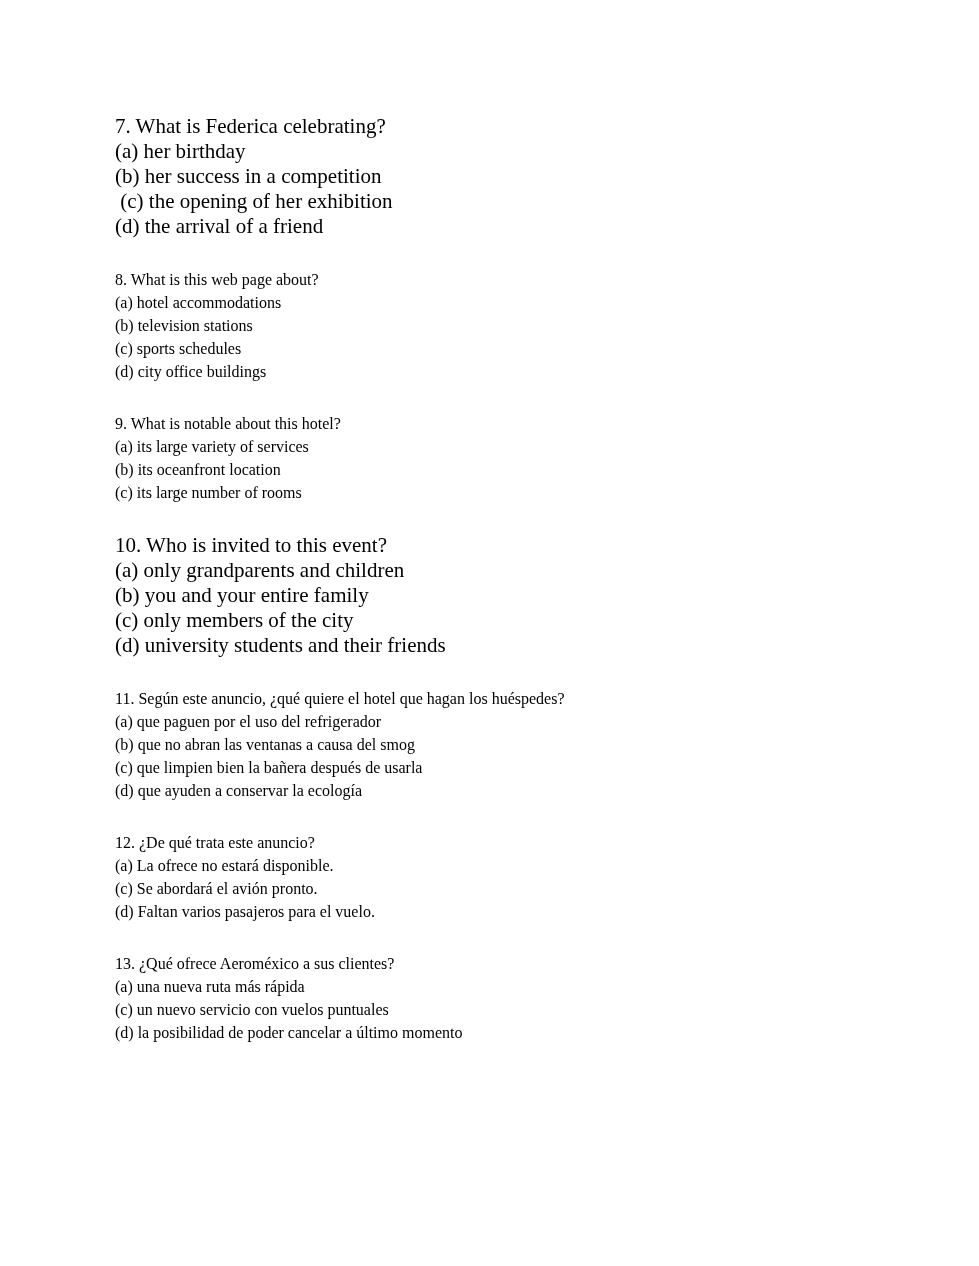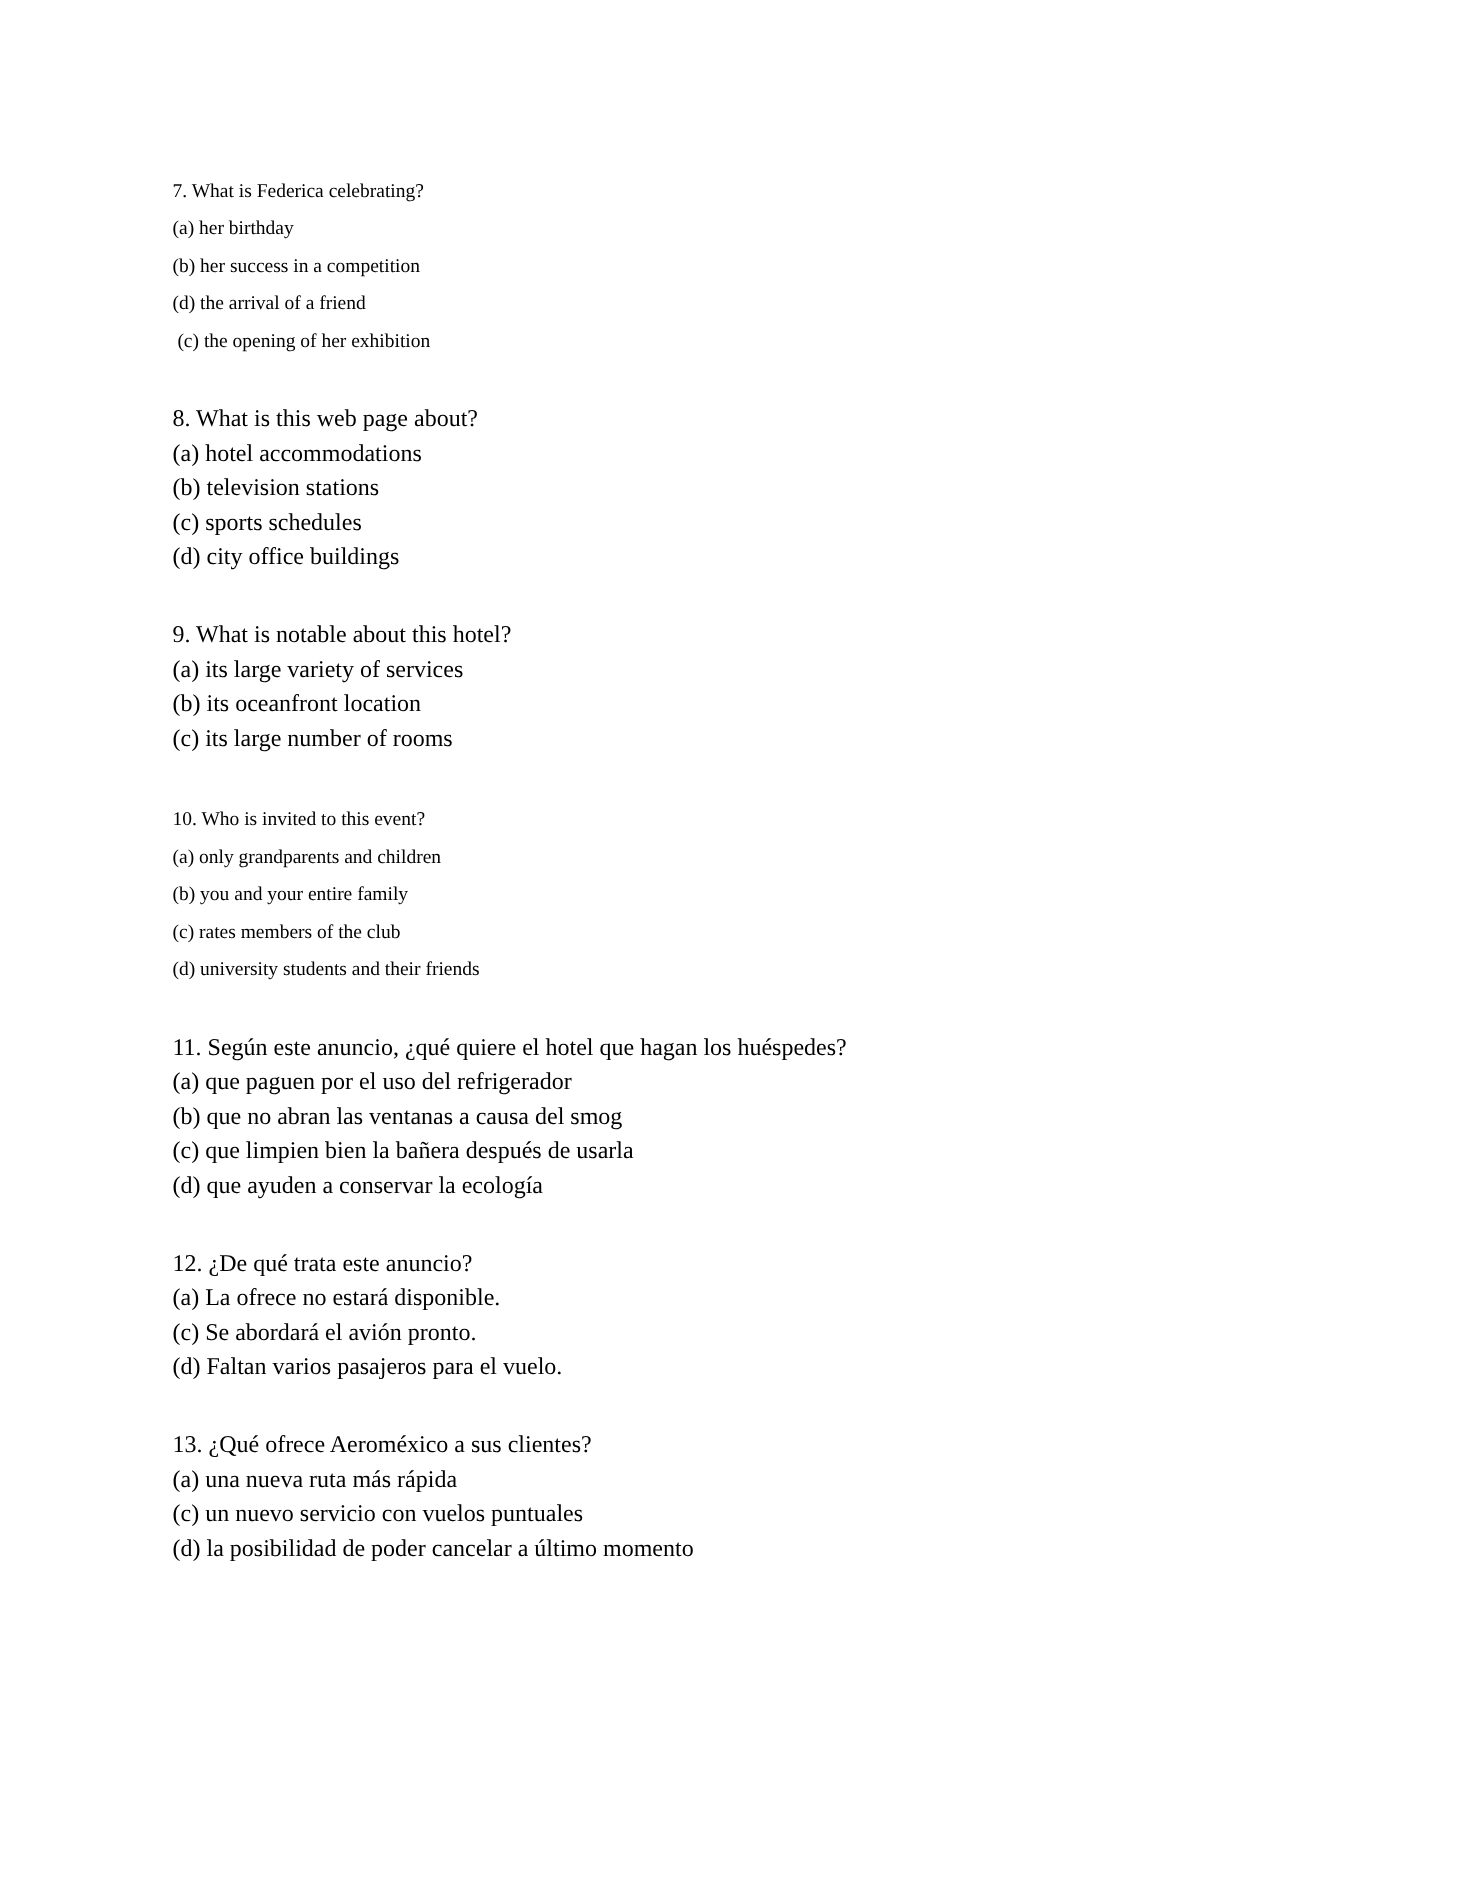--- a/index.html
+++ b/index.html
@@ -23,35 +23,35 @@
   }
   .question-block p {
     margin: 0;
     white-space: pre-wrap; 
   }
   .question-block.normal p {
     font-size: 16px;
     line-height: 23px;
   }
   .question-block.large p {
-    font-size: 13px;
+    font-size: 21px;
     line-height: 25px;
   }
 </style>
 </head>
 <body>
 
 <div class="page">
 
   <div class="question-block large">
     <p>7. What is Federica celebrating?</p>
     <p>(a) her birthday</p>
     <p>(b) her success in a competition</p>
+    <p> (c) the opening of her exhibition</p>
     <p>(d) the arrival of a friend</p>
-    <p> (c) the opening of her exhibition</p>
   </div>
 
   <div class="question-block normal">
     <p>8. What is this web page about?</p>
     <p>(a) hotel accommodations</p>
     <p>(b) television stations</p>
     <p>(c) sports schedules</p>
     <p>(d) city office buildings</p>
   </div>
 
@@ -59,21 +59,21 @@
     <p>9. What is notable about this hotel?</p>
     <p>(a) its large variety of services</p>
     <p>(b) its oceanfront location</p>
     <p>(c) its large number of rooms</p>
   </div>
 
   <div class="question-block large">
     <p>10. Who is invited to this event?</p>
     <p>(a) only grandparents and children</p>
     <p>(b) you and your entire family</p>
-    <p>(c) rates members of the club</p>
+    <p>(c) only members of the city</p>
     <p>(d) university students and their friends</p>
   </div>
 
   <div class="question-block normal">
     <p>11. Según este anuncio, ¿qué quiere el hotel que hagan los huéspedes?</p>
     <p>(a) que paguen por el uso del refrigerador</p>
     <p>(b) que no abran las ventanas a causa del smog</p>
     <p>(c) que limpien bien la bañera después de usarla</p>
     <p>(d) que ayuden a conservar la ecología</p>
   </div>

